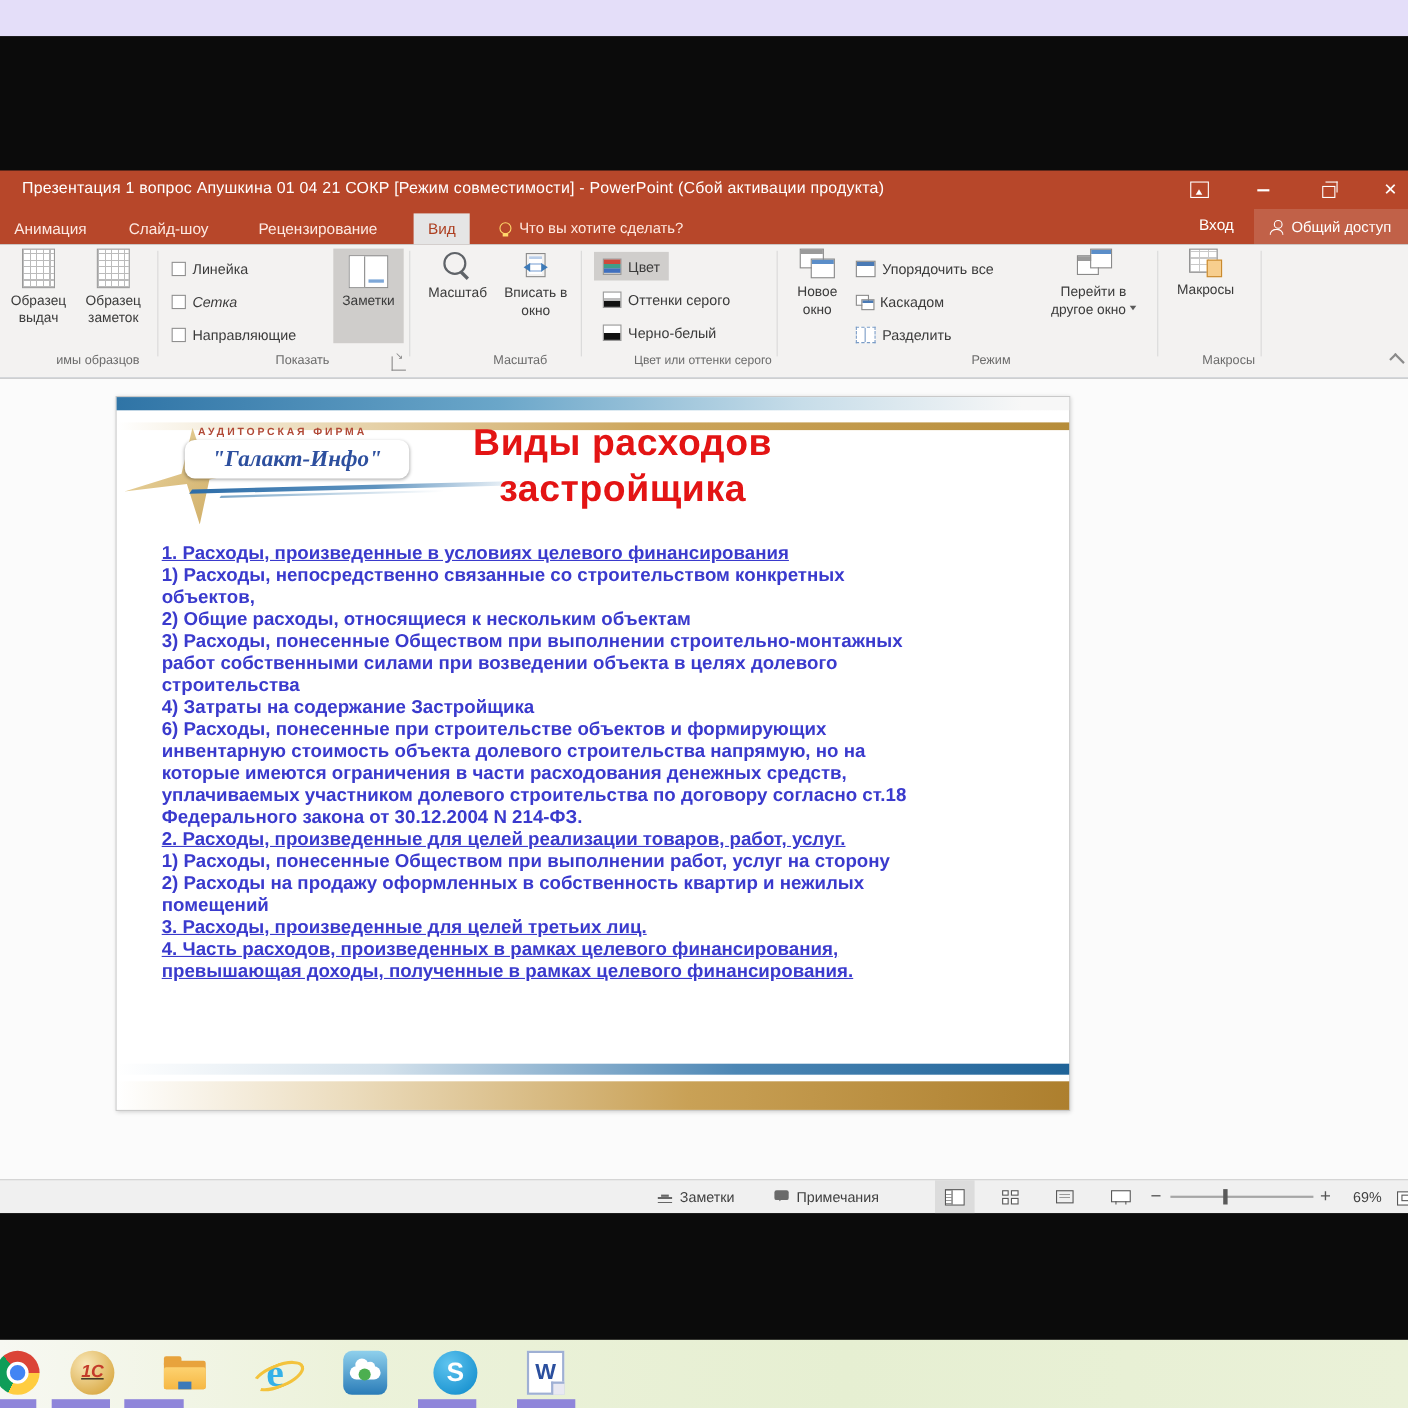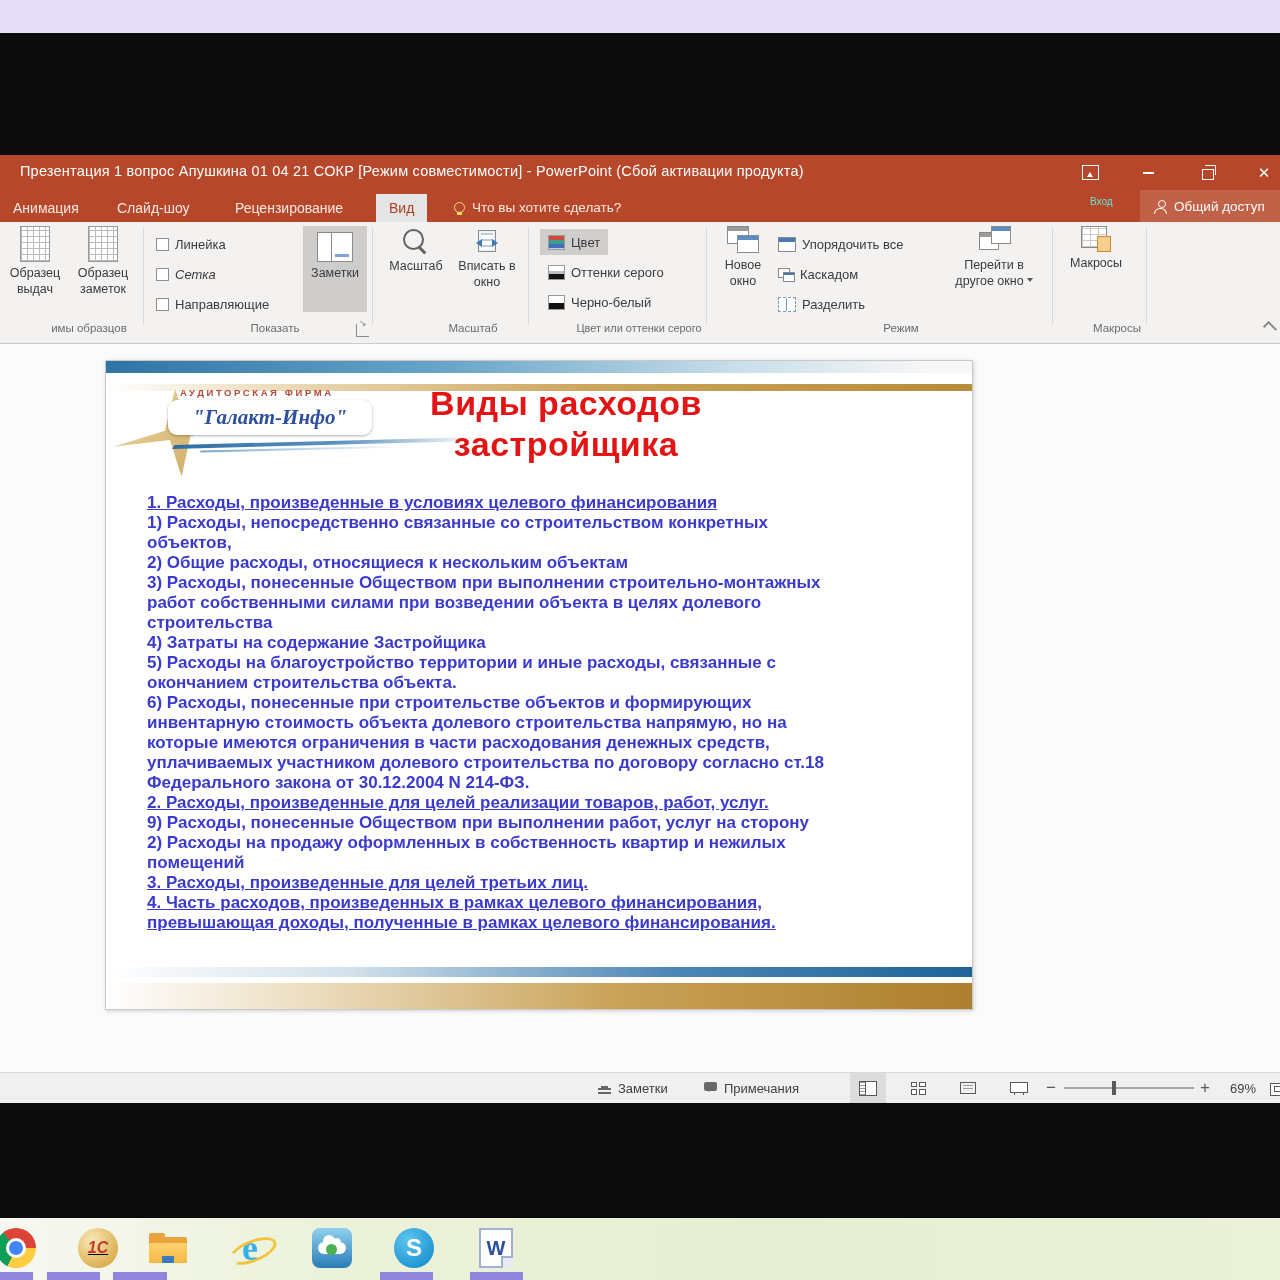--- a/index.html
+++ b/index.html
@@ -29,21 +29,21 @@
   .restore-glyph:before{content:"";position:absolute;left:2px;top:-5px;width:10px;height:9px;border-top:1.4px solid #fff;border-right:1.4px solid #fff;}
   .close-glyph{font-size:15px;color:#fff;line-height:1;}
 
   
   .tab{top:4px;height:28px;line-height:28px;padding:0 13px;color:#fde9e2;font-size:14px;}
   .tab.active{background:#e5e5e5;color:#ad4022;}
   .tellme{top:4px;height:28px;line-height:28px;color:#ffe9e0;font-size:13.5px;display:flex;align-items:center;gap:7px;}
   .bulb{width:13px;height:13px;position:relative;}
   .bulb .b-head{position:absolute;left:2px;top:0;width:9px;height:9px;border:1.3px solid #ffd86b;border-radius:50%;}
   .bulb .b-base{position:absolute;left:4.5px;bottom:0;width:5px;height:3px;background:#ffd86b;}
-  .signin{top:6px;font-size:10px;color:#5eead4;}
+  .signin{top:6px;font-size:14px;color:#ffffff;}
   .share-box{top:0;height:32px;background:rgba(255,255,255,0.14);display:flex;align-items:center;gap:7px;padding:0 14px;color:#fff;font-size:13.5px;}
   .person{width:13px;height:13px;position:relative;}
   .person:before{content:"";position:absolute;left:3.5px;top:0;width:6px;height:6px;border:1.3px solid #fff;border-radius:50%;}
   .person:after{content:"";position:absolute;left:0;bottom:-1px;width:11px;height:5px;border:1.3px solid #fff;border-bottom:none;border-radius:6px 6px 0 0;}
 
   
   .rgroup-label{top:100px;font-size:11.5px;color:#6b6b6b;text-align:center;padding-left:19px;}
   .rsep{top:6px;width:1px;height:96px;background:#d9d9d9;}
   .bigbtn{top:4px;display:flex;flex-direction:column;align-items:center;gap:4px;font-size:12.5px;color:#3b3b3b;text-align:center;line-height:1.25;}
   .bigbtn.pressed{background:#cfcdcb;}
@@ -344,24 +344,23 @@
       <div class="abs slide-title">
         <div>Виды расходов</div>
         <div>застройщика</div>
       </div>
       <div id="slide-body" class="abs">
           <p class="u">1. Расходы, произведенные в условиях целевого финансирования</p>
           <p>1) Расходы, непосредственно связанные со строительством конкретных объектов,</p>
           <p>2) Общие расходы, относящиеся к нескольким объектам</p>
           <p>3) Расходы, понесенные Обществом  при выполнении строительно-монтажных работ собственными силами при возведении объекта в целях долевого строительства</p>
           <p>4) Затраты на содержание Застройщика</p>
-          <p>5) Расходы на благоустройство территории и иные расходы, связанные с окончанием строительства объекта.</p>
           <p>6) Расходы, понесенные при строительстве объектов и формирующих инвентарную стоимость объекта долевого строительства напрямую, но на которые имеются ограничения в части расходования денежных средств, уплачиваемых участником долевого строительства по договору согласно ст.18 Федерального закона от 30.12.2004 N 214-ФЗ.</p>
           <p class="u">2. Расходы, произведенные для целей реализации товаров, работ, услуг.</p>
-          <p>9) Расходы, понесенные Обществом при выполнении работ, услуг на сторону</p>
+          <p>1) Расходы, понесенные Обществом при выполнении работ, услуг на сторону</p>
           <p>2) Расходы на продажу оформленных в собственность квартир и нежилых помещений</p>
           <p class="u">3. Расходы, произведенные для целей третьих лиц.</p>
           <p class="u">4. Часть расходов, произведенных в рамках целевого финансирования, превышающая доходы, полученные в рамках целевого финансирования.</p>
         </div>
       <div class="abs stripe-blue"></div>
       <div class="abs band-gold"></div>
     </div>
   </div>
 
   <div id="statusbar" class="abs">
@@ -397,21 +396,21 @@
     <div class="abs sb-item" style="left:1230px;">69%</div>
     <div class="abs icon-fitwin" style="left:1270px;top:10px;"></div>
   </div>
 
   <div id="black-bottom" class="abs"></div>
 
   <div id="taskbar" class="abs">
     <div class="abs tb-ico" style="left:-6px;">
         <span class="chrome"></span>
       </div>
-    <div class="abs tb-ico" style="left:76px;text-decoration:underline;">
+    <div class="abs tb-ico" style="left:62px;text-decoration:underline;">
         <span class="onec">1С</span>
       </div>
     <div class="abs tb-ico" style="left:146px;">
       <span class="folder">
           <i class="bk"></i>
           <i class="fr"></i>
           <i class="bl"></i>
         </span>
     </div>
     <div class="abs tb-ico" style="left:228px;">

